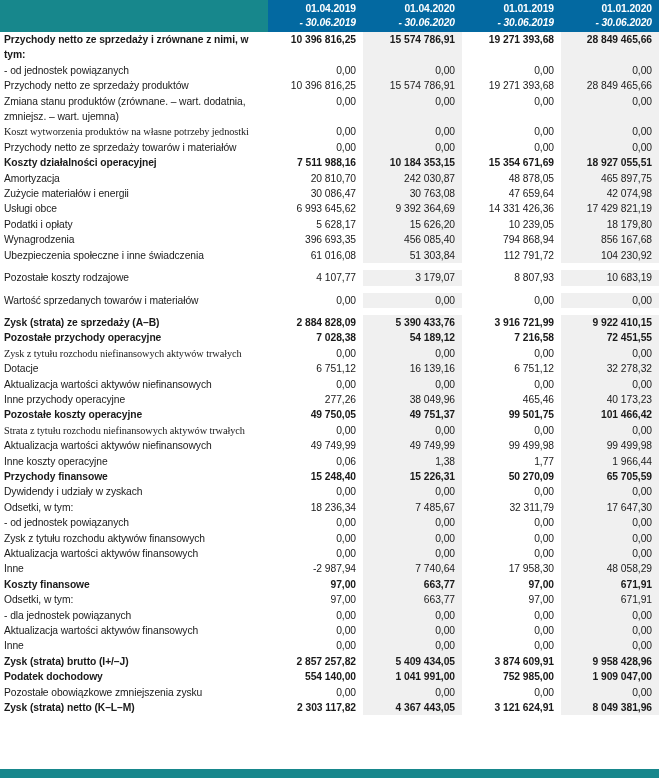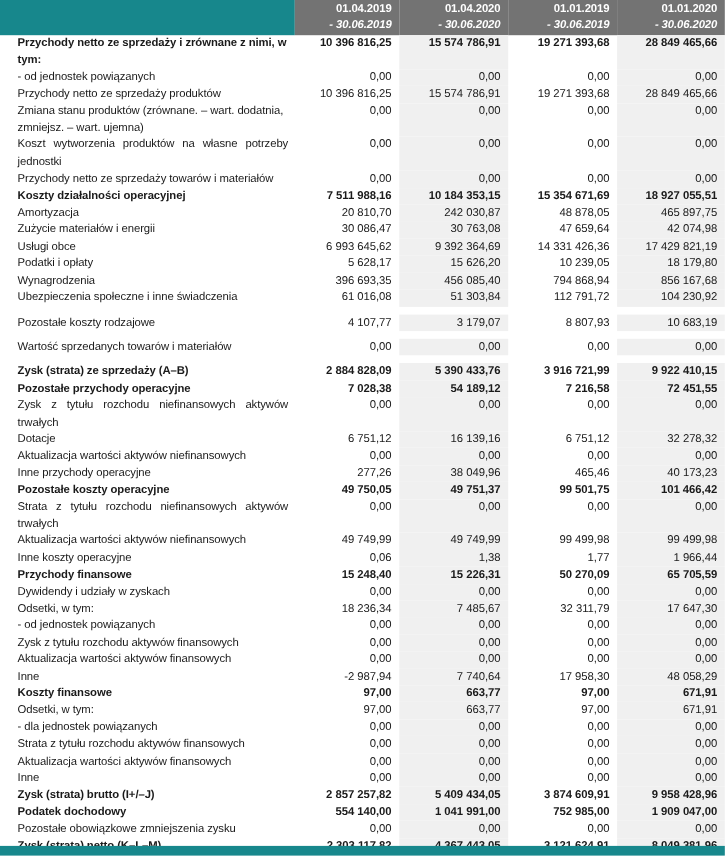--- a/index.html
+++ b/index.html
@@ -26,21 +26,21 @@
     table-layout: fixed;
     font-size: 10.3px;
   }
   table.fin col.c-label { width: 268px; }
   table.fin col.c-v1 { width: 95px; }
   table.fin col.c-v2 { width: 99px; }
   table.fin col.c-v3 { width: 99px; }
   table.fin col.c-v4 { width: 98px; }
 
   thead th {
-    background: #737373;
+    background: #0369a1;
     color: #ffffff;
     font-weight: bold;
     font-size: 10.3px;
     text-align: right;
     vertical-align: bottom;
     padding: 2px 7px 3px 4px;
     line-height: 13.5px;
     letter-spacing: -0.1px;
   }
   thead th.h-label {
@@ -52,28 +52,29 @@
   tbody td {
     padding: 0px 7px 0px 0px;
     line-height: 15.4px;
     vertical-align: top;
     font-size: 10.3px;
     letter-spacing: -0.05px;
     white-space: nowrap;
   }
   tbody td.lbl {
     text-align: left;
-    padding-left: 16px;
+    padding-left: 4px;
     padding-right: 6px;
     white-space: normal;
     letter-spacing: -0.08px;
   }
   tbody td.lbl.just {
     text-align: justify;
     text-align-last: left;
+    font-family: Liberation Serif, serif;
   }
   tbody td.num {
     text-align: right;
     font-variant-numeric: tabular-nums;
   }
   tbody td.shade { background: #f0f0f0; }
   tbody tr.bold td { font-weight: bold; }
   tbody tr.spacer td {
     line-height: 7px;
     height: 7px;
@@ -371,27 +372,20 @@
           <td class="num shade">671,91</td>
         </tr>
         <tr class="">
           <td class="lbl"> - dla jednostek powiązanych</td>
           <td class="num">0,00</td>
           <td class="num shade">0,00</td>
           <td class="num">0,00</td>
           <td class="num shade">0,00</td>
         </tr>
         <tr class="">
-          <td class="lbl">Strata z tytułu rozchodu aktywów finansowych</td>
-          <td class="num">0,00</td>
-          <td class="num shade">0,00</td>
-          <td class="num">0,00</td>
-          <td class="num shade">0,00</td>
-        </tr>
-        <tr class="">
           <td class="lbl">Aktualizacja wartości aktywów finansowych</td>
           <td class="num">0,00</td>
           <td class="num shade">0,00</td>
           <td class="num">0,00</td>
           <td class="num shade">0,00</td>
         </tr>
         <tr class="">
           <td class="lbl">Inne</td>
           <td class="num">0,00</td>
           <td class="num shade">0,00</td>

